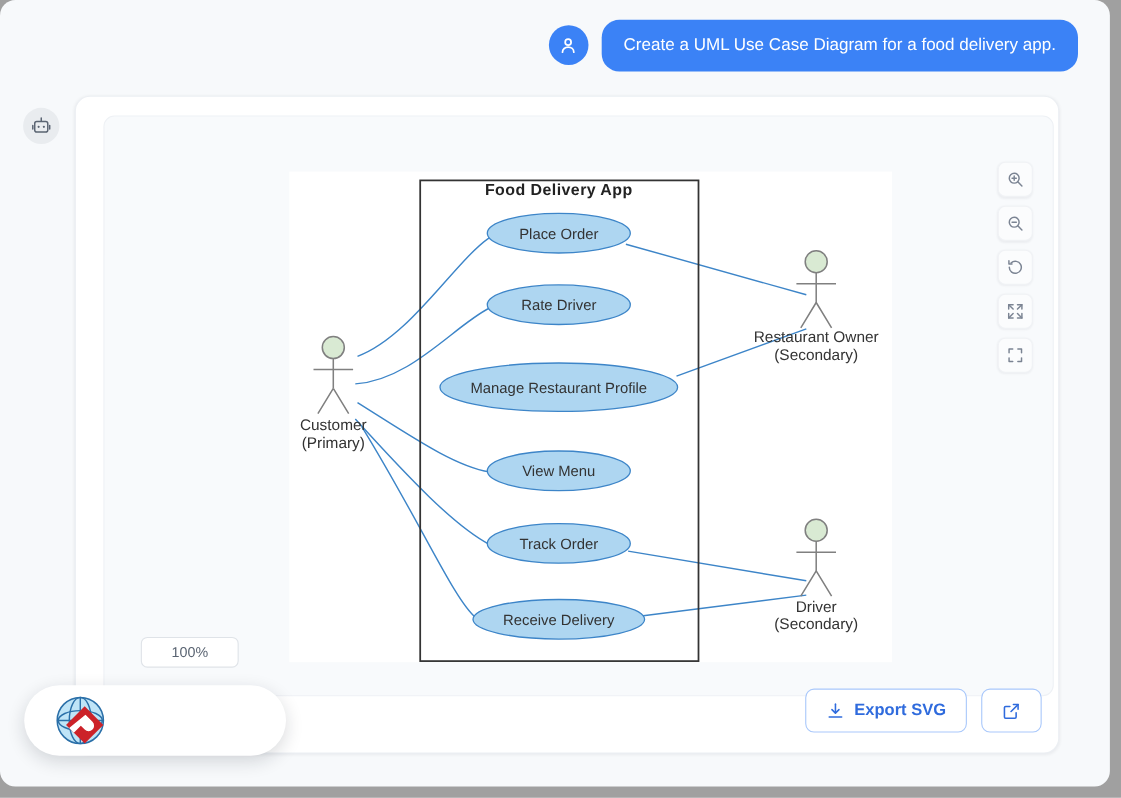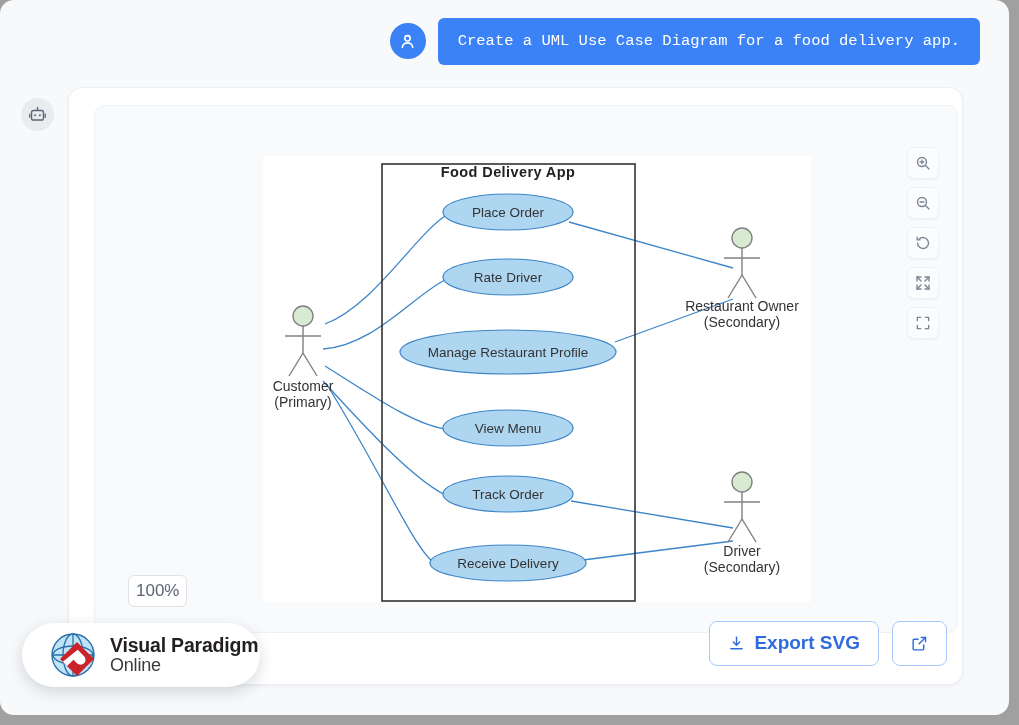--- a/index.html
+++ b/index.html
@@ -28,24 +28,23 @@
     display: flex; align-items: center; justify-content: center;
     flex: 0 0 36px;
     order: 1;
   }
   .user-bubble {
     order: 2;
     background: #3b82f6;
     color: #fff;
     font-size: 15.5px;
     padding: 14px 20px;
-    border-radius: 6px;
+    border-radius: 16px;
     white-space: nowrap;
     line-height: 1.2;
-    font-family: Liberation Mono, monospace;
   }
 
   
   .bot-avatar {
     position: absolute; left: 21px; top: 98px;
     width: 33px; height: 33px; border-radius: 50%;
     background: #e9ecef;
     display: flex; align-items: center; justify-content: center;
   }
 
@@ -74,22 +73,22 @@
     background: #ffffff;
   }
   .diagram-svg { display: block; }
 
   
   .zoom-badge {
     position: absolute; left: 33px; bottom: 25px;
     background: #ffffff;
     border: 1px solid #dfe3e8;
     border-radius: 6px;
-    padding: 5px 7px;
-    font-size: 17px;
+    padding: 5px 27px;
+    font-size: 13px;
     color: #5a6472;
     line-height: 1.2;
   }
 
   
   .tool-rail {
     position: absolute; right: 18px; top: 41px;
     display: flex; flex-direction: column; gap: 8px;
   }
   .tool-btn {
@@ -106,21 +105,21 @@
   
   .card-footer {
     position: absolute; left: 0; right: 15px; bottom: 18px;
     display: flex; justify-content: flex-end; gap: 13px;
   }
   .action-btn {
     display: flex; align-items: center; gap: 9px;
     border: 1px solid #a9c8fb;
     background: #ffffff;
     color: #2f6bdd;
-    font-size: 19px; font-weight: bold;
+    font-size: 15px; font-weight: bold;
     padding: 10px 18px;
     border-radius: 8px;
     cursor: pointer;
     line-height: 1.2;
     white-space: nowrap;
   }
   .action-btn svg { display: block; flex: 0 0 auto; }
 
   
   .vp-logo {
@@ -321,19 +320,15 @@
       <g fill="none" stroke="#2a6fa8" stroke-width="1.3">
         <ellipse cx="25" cy="26" rx="10" ry="21"></ellipse>
         <ellipse cx="25" cy="26" rx="20" ry="9"></ellipse>
         <path d="M4 26h42M25 5v42"></path>
       </g>
       <g transform="translate(29,30) rotate(45)">
         <rect x="-12" y="-12" width="24" height="24" fill="#cc2229"></rect>
         <path d="M-6 -7 h9 a5 5 0 0 1 0 10 h-5 v9 h-6 z" fill="#ffffff"></path>
       </g>
     </svg>
-    <div class="vp-text">
-      <div class="l1">Visual Paradigm</div>
-      <div class="l2">Online</div>
-    </div>
   </div>
 
 </div>
 
 </body></html>

